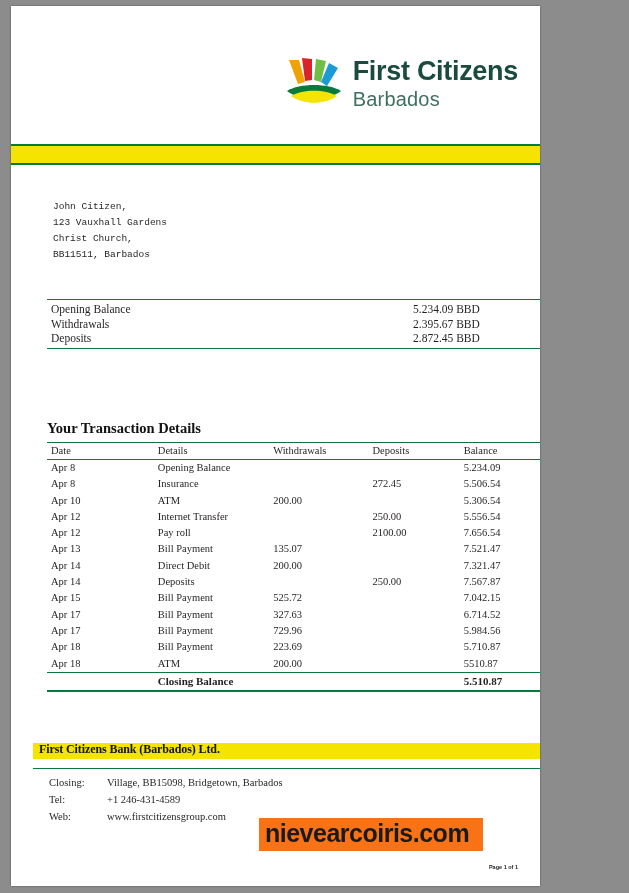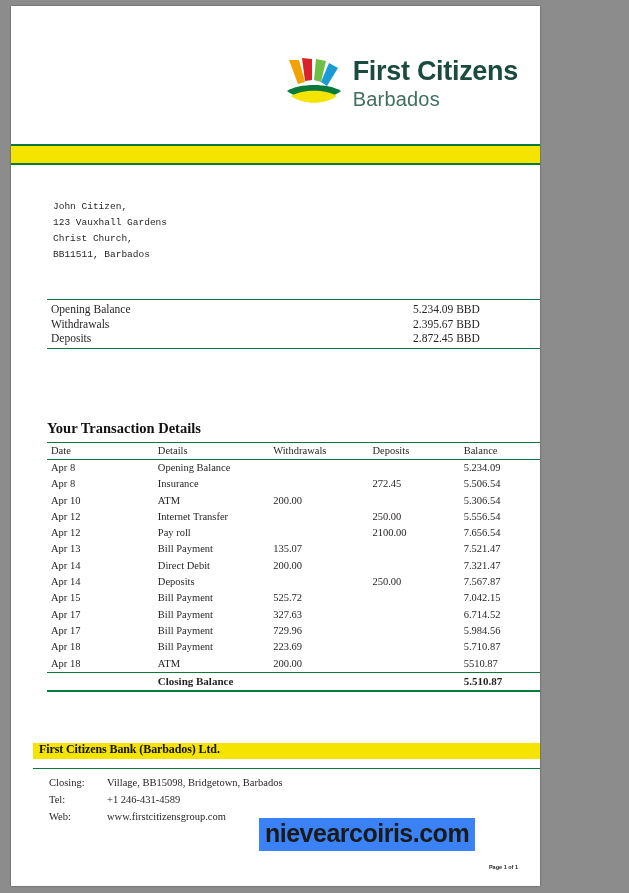--- a/index.html
+++ b/index.html
@@ -190,22 +190,22 @@
     line-height: 17px;
   }
   .footer-lines .fl { display: flex; }
   .footer-lines .fl .k { width: 58px; }
 
   
   .watermark {
     position: absolute;
     left: 248px;
     top: 812px;
-    background: #3b82f6;
-    padding: 1px 6px 3px 6px;
+    background: #f97316;
+    padding: 1px 14px 3px 6px;
     font-family: "Liberation Sans", sans-serif;
     font-weight: bold;
     font-size: 25px;
     color: #1a1a1a;
     letter-spacing: -0.5px;
   }
   .pageno {
     position: absolute;
     right: 22px;
     top: 858px;

